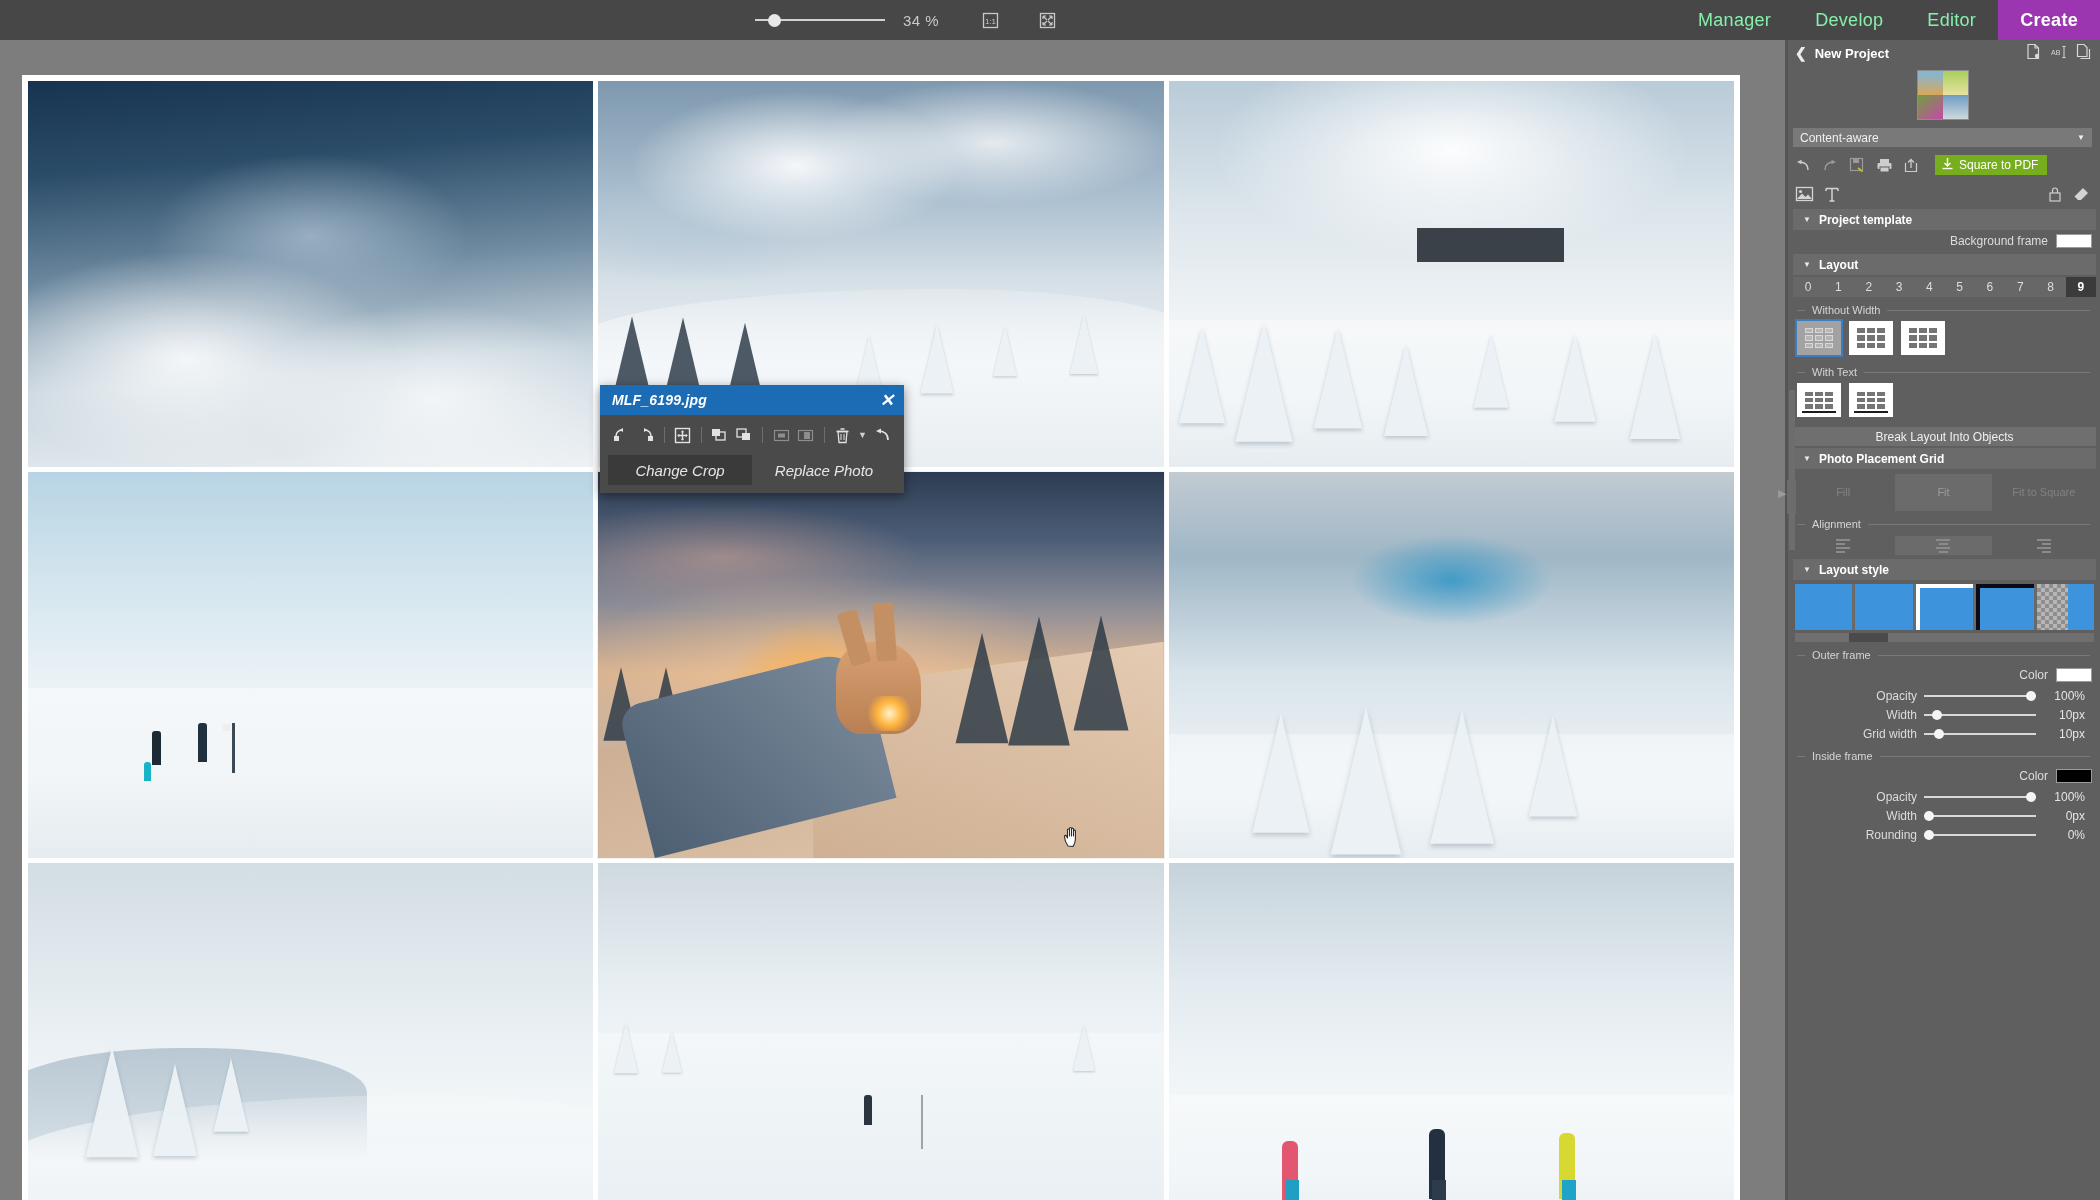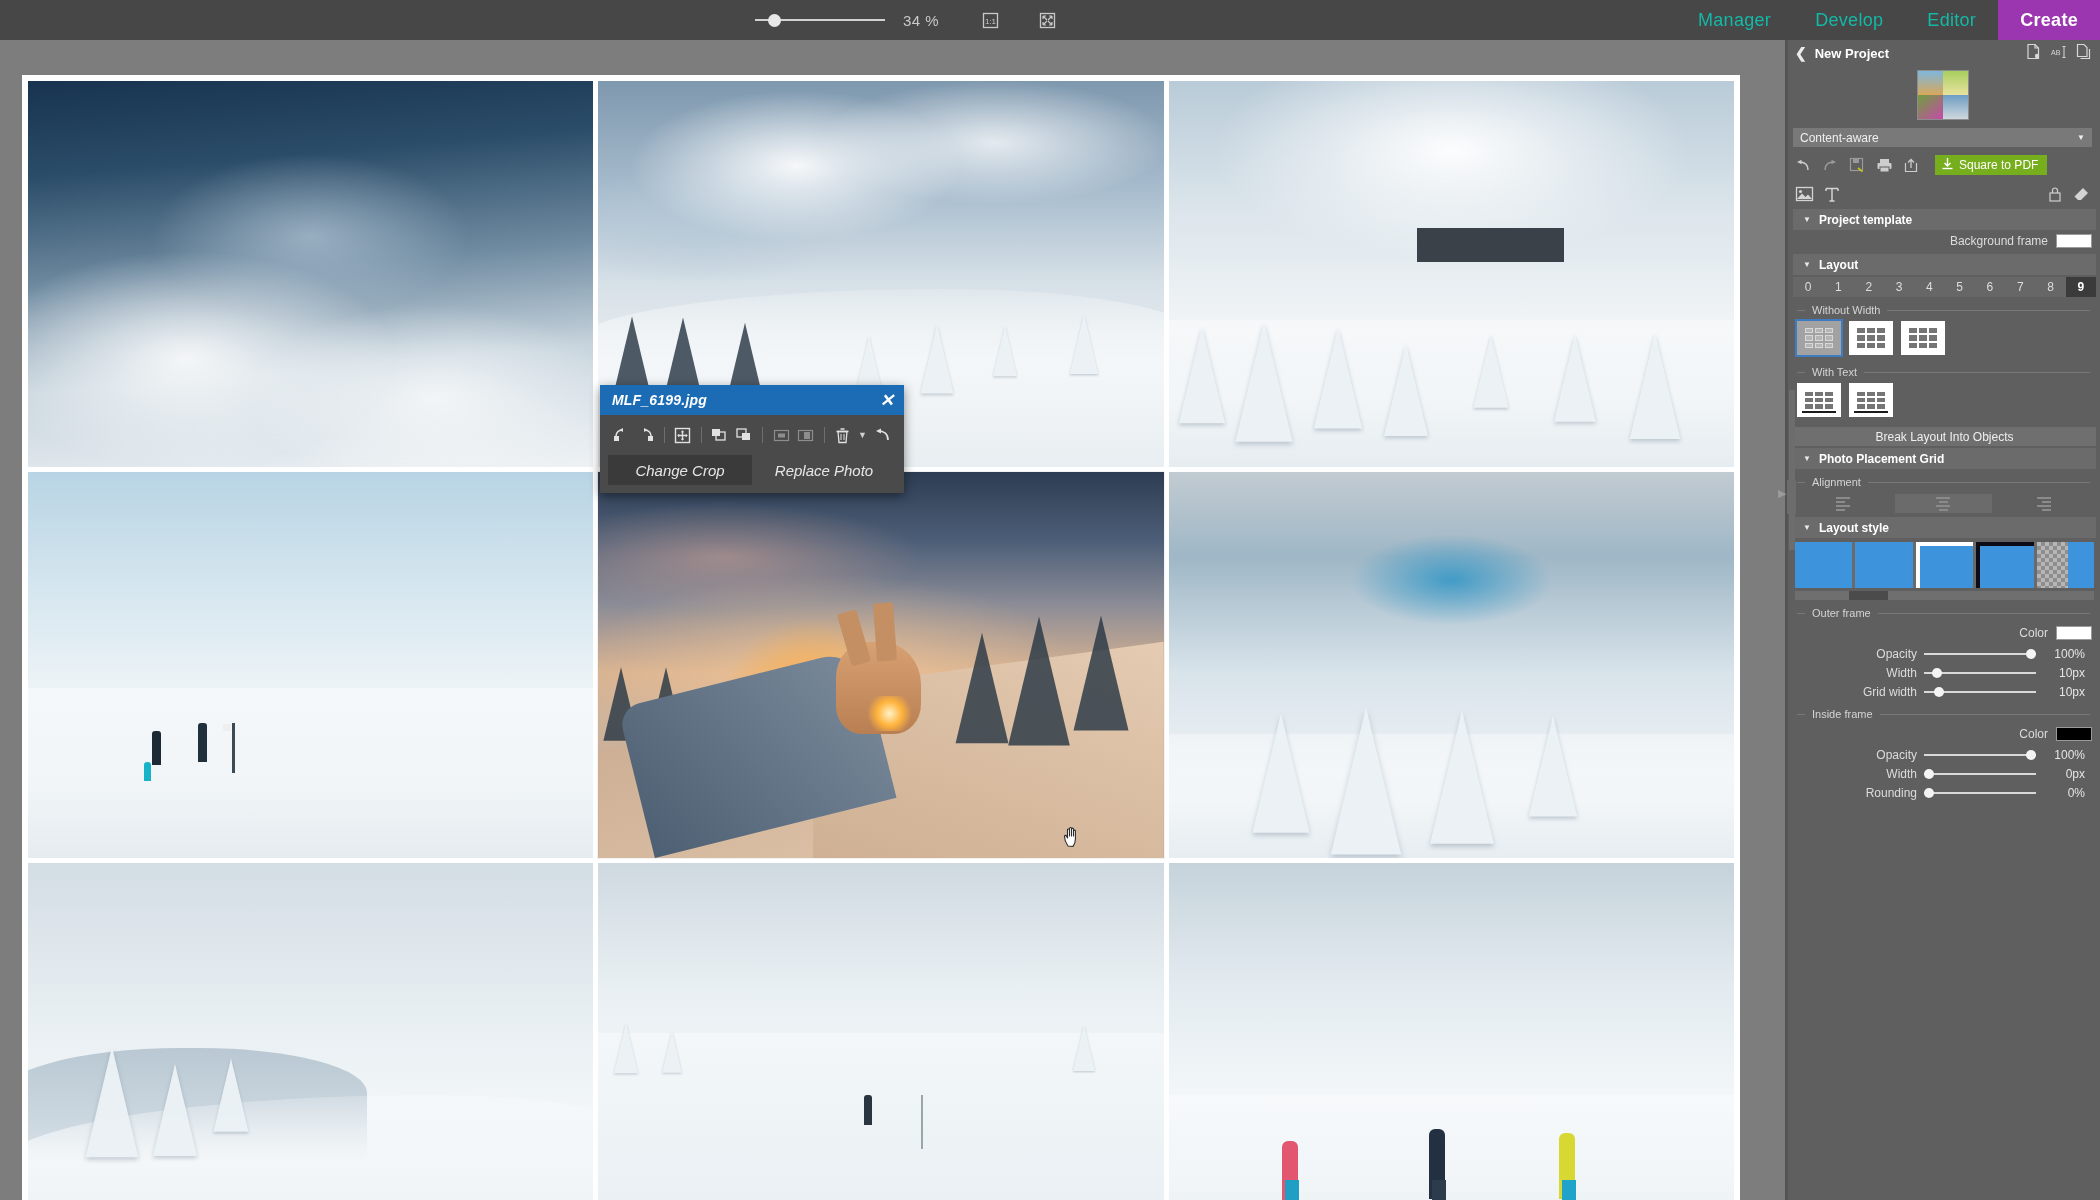--- a/index.html
+++ b/index.html
@@ -45,21 +45,21 @@
     margin-left: 25px;
   }
   .tb-icon svg { display: block; }
 
   .navtabs {
     position: absolute; right: 0; top: 0;
     height: 40px; display: flex; align-items: stretch;
   }
   .navtab {
     display: flex; align-items: center; justify-content: center;
-    padding: 0 22px; font-size: 18px; color: #14b8a6;
+    padding: 0 22px; font-size: 18px; color: #86efac;
     letter-spacing: .3px;
   }
   .navtab.active {
     background: #9b36b0; color: #ffffff; font-weight: bold;
   }
 
   
   .workarea {
     position: absolute; top: 40px; left: 0;
     width: 1785px; height: 1160px;
@@ -819,20 +819,25 @@
       <span class="bar"></span>
     </div>
   </div>
 
   <div class="break-btn">Break Layout Into Objects</div>
 
   <div class="sec-head">
     <span class="tri">▼</span>
     <span>Photo Placement Grid</span>
   </div>
+  <div class="mode-row">
+    <div class="mode-btn">Fill</div>
+    <div class="mode-btn sel">Fit</div>
+    <div class="mode-btn">Fit to Square</div>
+  </div>
   <div class="sub-label">
     <span class="lead"></span>
     <span>Alignment</span>
     <span class="rule"></span>
   </div>
   <div class="align-row">
     <div class="align-btn">
       <span class="glyph">
           <i style="width:14px"></i>
           <i style="width:9px"></i>

